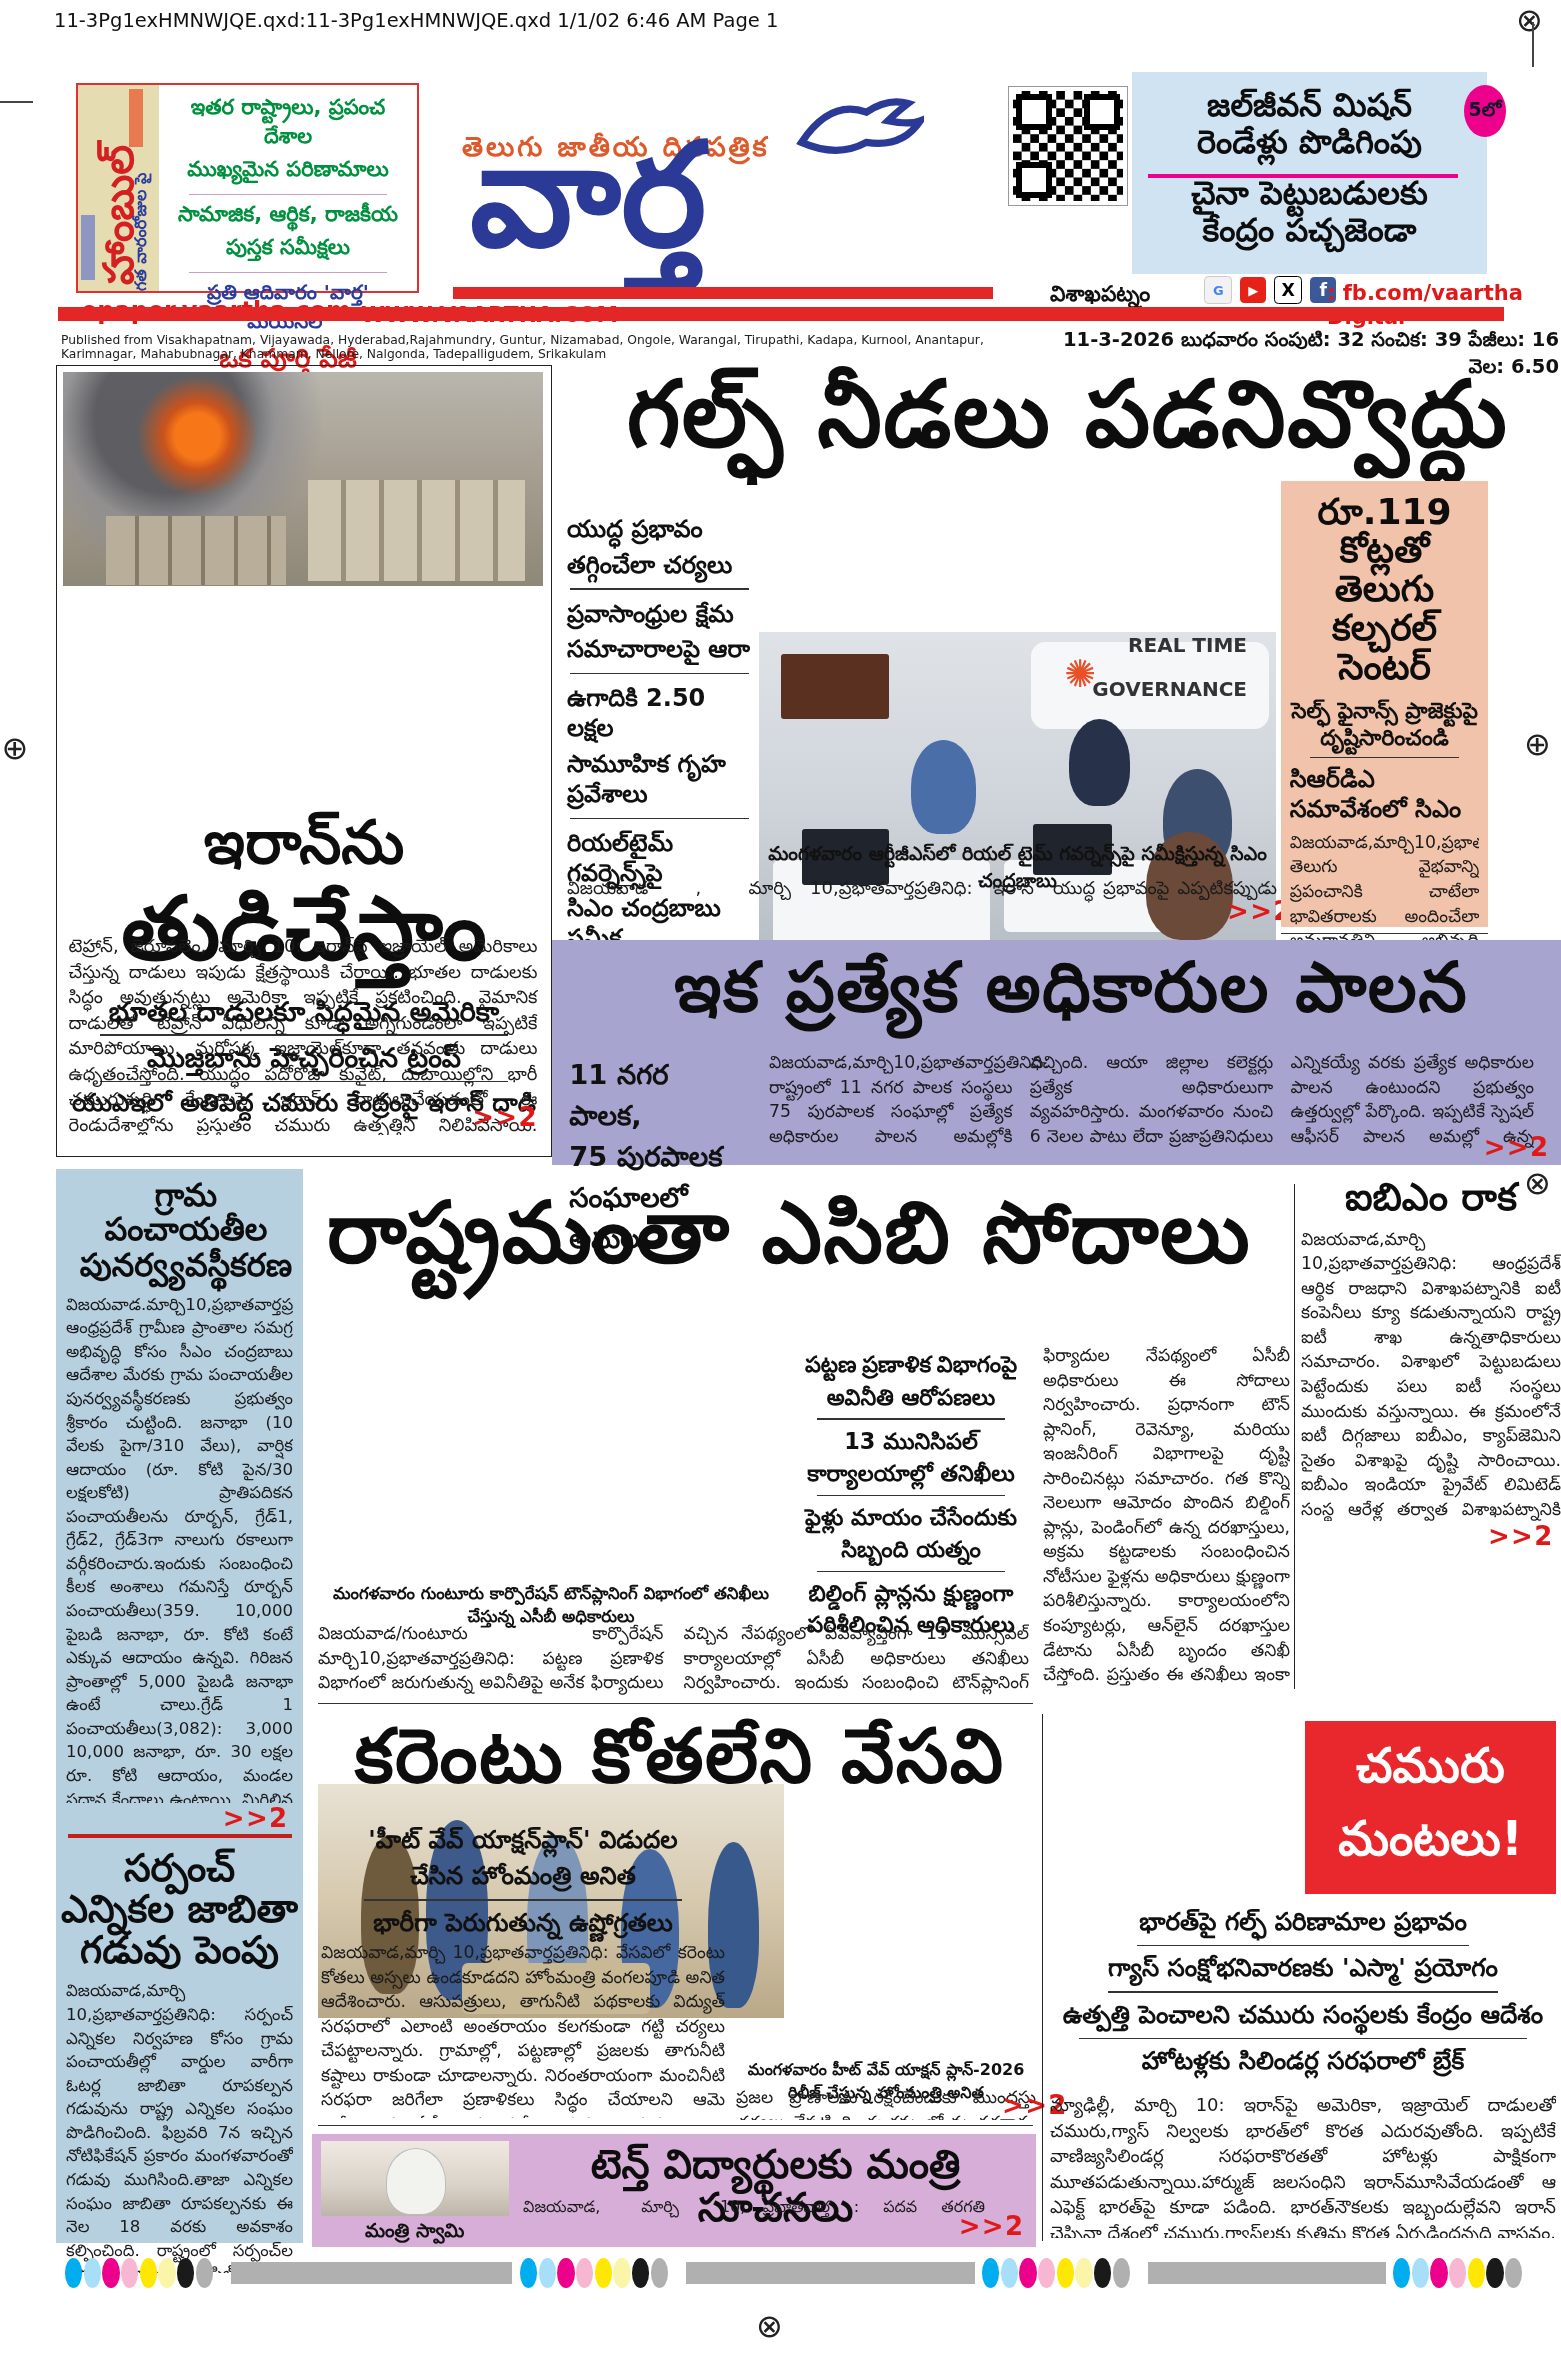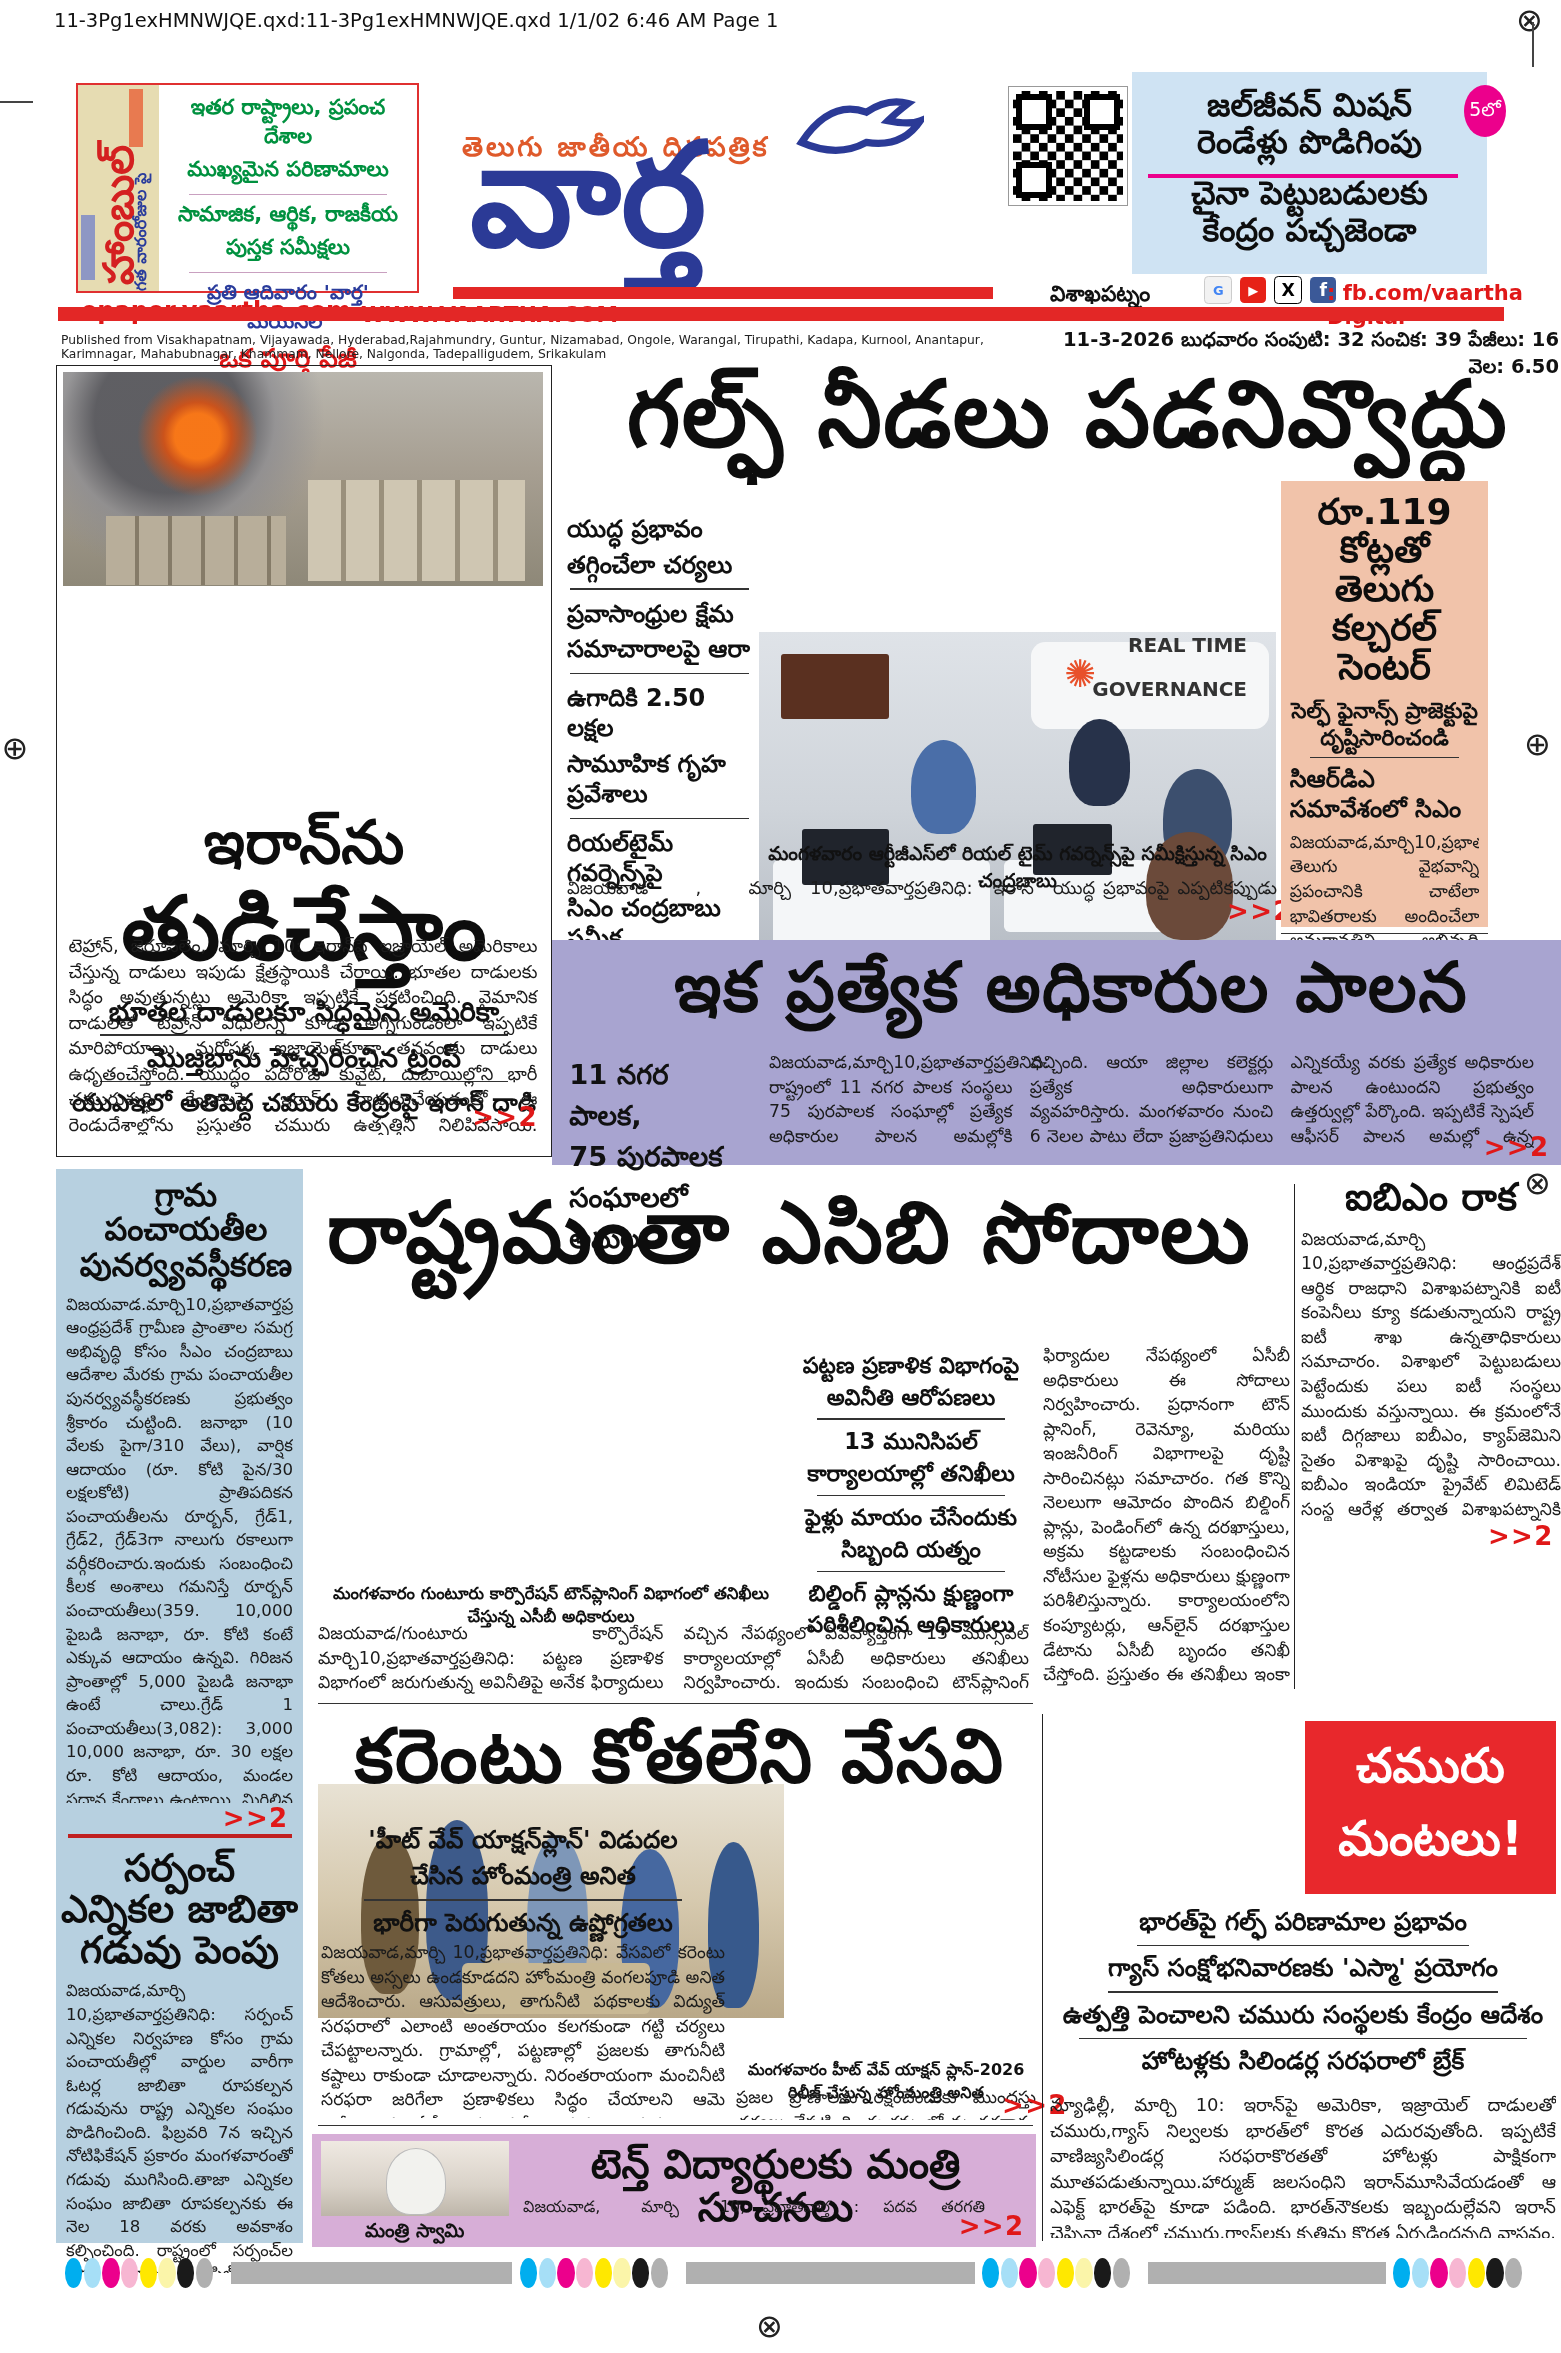--- a/index.html
+++ b/index.html
@@ -17,21 +17,21 @@
   .sub{font-weight:bold;color:#111;line-height:1.25;}
   .center{text-align:center;}
   .green{color:#00913f;}
   .blue{color:#2a3c9c;}
   .red{color:#e01818;}
   
   .adbox{border:2.9px solid #e03030;background:#fff;display:flex;}
   .adstrip{width:81px;background:#e6dcb2;position:relative;overflow:hidden;}
   .vert{writing-mode:vertical-rl;transform:rotate(180deg);font-weight:bold;}
   .promo{background:#cfe3f3;}
-  .badge{background:#ec008c;color:#ffffff;border-radius:50%;display:flex;align-items:center;justify-content:center;font-weight:normal;}
+  .badge{background:#ec008c;color:#0f172a;border-radius:50%;display:flex;align-items:center;justify-content:center;font-weight:bold;}
   .icon{display:inline-flex;align-items:center;justify-content:center;width:26px;height:26px;border-radius:4.3px;font-weight:bold;margin-left:4.3px;vertical-align:middle;}
   
   .photo{overflow:hidden;position:relative;}
   .ph-gaza{background:
      radial-gradient(circle at 28% 30%, rgba(255,120,20,.95) 0 6%, rgba(230,80,10,.8) 9%, rgba(120,110,100,.0) 16%),
      radial-gradient(circle at 22% 22%, rgba(90,90,95,.95) 0 18%, rgba(140,140,145,.75) 26%, rgba(190,190,195,0) 38%),
      linear-gradient(180deg,#b9b6ae 0%,#a79f92 45%,#8e8878 100%);}
   .ph-rtg{background:linear-gradient(180deg,#dfe3e8 0%,#cfd4da 55%,#b7bdc5 100%);}
   .ph-acb{background:linear-gradient(180deg,#e8e2d4 0%,#d6c9ae 50%,#b9a888 100%);}
   .ph-min{background:linear-gradient(180deg,#efe9e2 0%,#d9d2c8 60%,#bdb5a9 100%);}
@@ -210,21 +210,21 @@
     <div class="person" style="left:43px;top:51px;width:58px;height:159px;background:#6e5a3c;"></div>
     <div class="person" style="left:108px;top:36px;width:62px;height:180px;background:#3d5a8a;"></div>
     <div class="person" style="left:209px;top:51px;width:61px;height:173px;background:#7e97b8;"></div>
     <div class="person" style="left:303px;top:65px;width:58px;height:159px;background:#4668a0;"></div>
     <div class="person" style="left:390px;top:58px;width:51px;height:166px;background:#37598c;"></div>
     <div class="desk" style="left:144px;bottom:4.3px;width:188px;height:51px;background:#c8b894;"></div>
   </div>
   <div class="abs cap center" style="left:318px;top:1584px;width:466px;font-size:16.6px;">మంగళవారం గుంటూరు కార్పొరేషన్ టౌన్‌ప్లానింగ్ విభాగంలో తనిఖీలు చేస్తున్న ఎసీబీ అధికారులు</div>
 
   <div class="abs center" style="left:795px;top:1351px;width:232px;">
-    <div class="sub" style="font-size:22.4px;">పట్టణ ప్రణాళిక విభాగంపై</div>
+    <div class="sub" style="font-size:22.4px;font-family:Liberation Serif, serif;">పట్టణ ప్రణాళిక విభాగంపై</div>
     <div class="sub" style="font-size:22.4px;margin-top:4.3px;">అవినీతి ఆరోపణలు</div>
     <div class="rule" style="margin:7.2px 21.7px;"></div>
     <div class="sub" style="font-size:22.4px;">13 మునిసిపల్</div>
     <div class="sub" style="font-size:22.4px;margin-top:4.3px;">కార్యాలయాల్లో తనిఖీలు</div>
     <div class="rule" style="margin:7.2px 21.7px;"></div>
     <div class="sub" style="font-size:22.4px;">ఫైళ్లు మాయం చేసేందుకు</div>
     <div class="sub" style="font-size:22.4px;margin-top:4.3px;">సిబ్బంది యత్నం</div>
     <div class="rule" style="margin:7.2px 21.7px;"></div>
     <div class="sub" style="font-size:22.4px;">బిల్డింగ్ ప్లాన్లను క్షుణ్ణంగా</div>
     <div class="sub" style="font-size:22.4px;margin-top:3px;">పరిశీలించిన అధికారులు</div>

